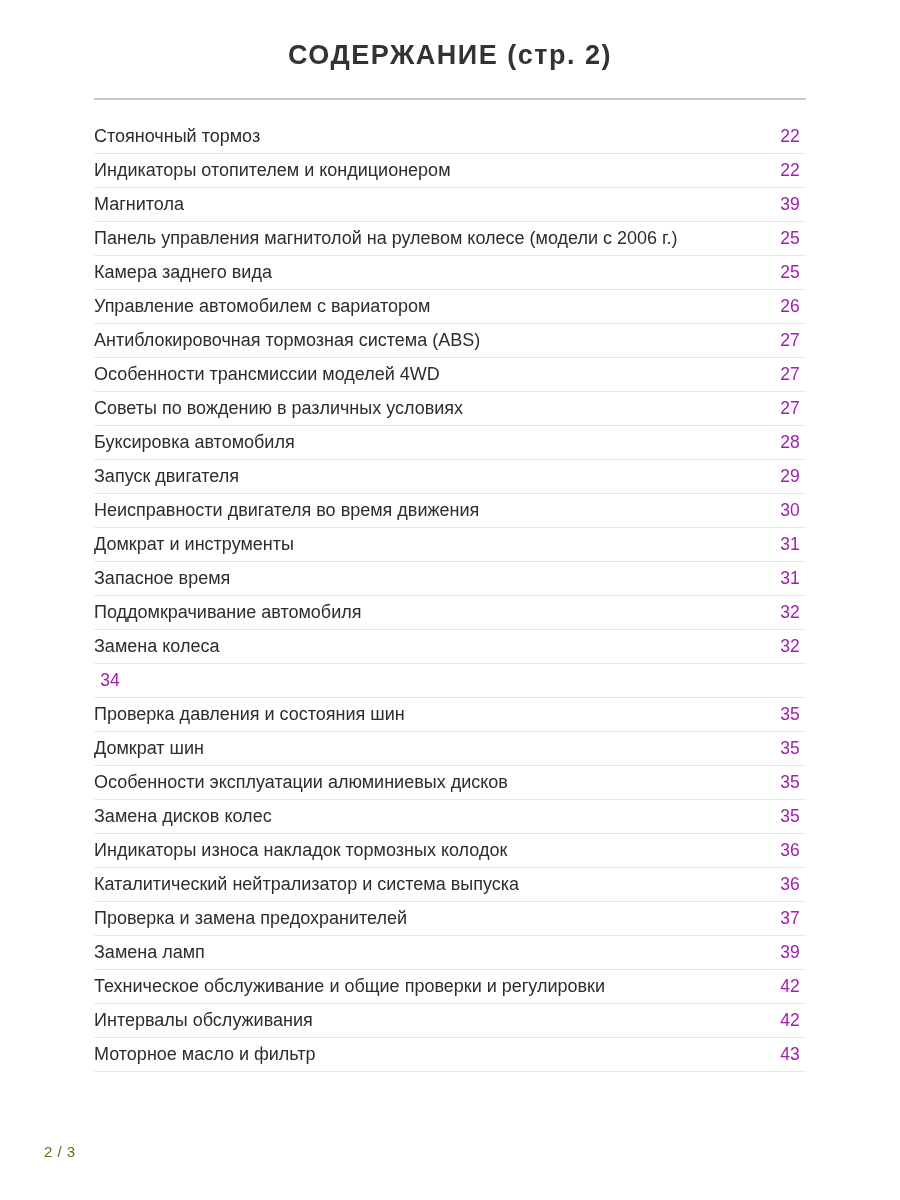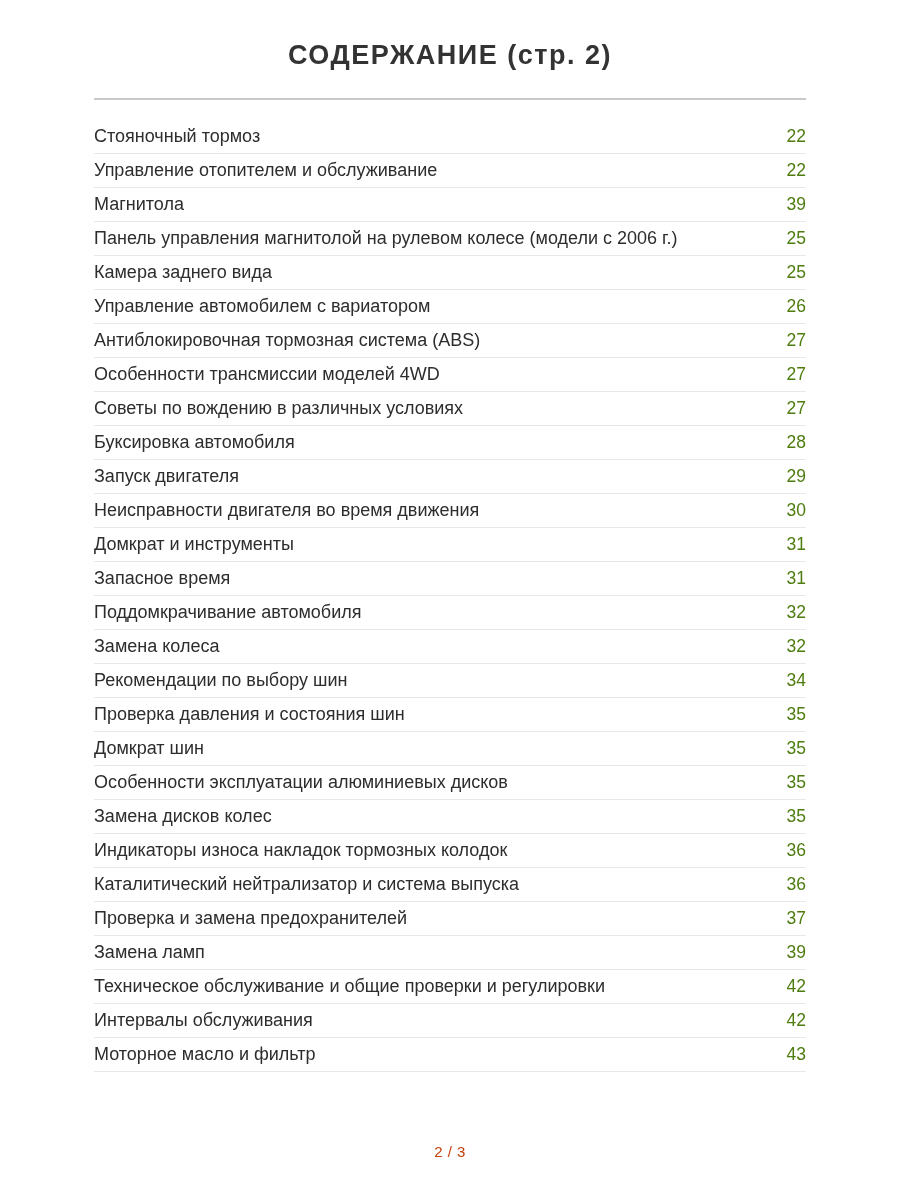--- a/index.html
+++ b/index.html
@@ -46,51 +46,50 @@
   .toc-label {
     flex: 1 1 auto;
     font-size: 18px;
     color: #2d2d2d;
     white-space: nowrap;
     overflow: hidden;
   }
   .toc-page {
     flex: 0 0 auto;
     font-size: 17.5px;
-    color: #4d7c0f;
-    text-align: right;
+    color: #a21caf;
+    text-align: center;
     min-width: 32px;
   }
   .page-footer {
     position: absolute;
     left: 0;
     bottom: 40px;
     width: 100%;
-    text-align: center;
     font-size: 15px;
-    color: #c2410c;
+    color: #4d7c0f;
     letter-spacing: 0.5px;
   }
 </style>
 </head>
 <body>
 
 <div class="page">
   <h1 class="page-title">СОДЕРЖАНИЕ (стр. 2)</h1>
 
   <div class="title-divider"></div>
 
   <div class="toc-list" id="toc-list">
   <div class="toc-row">
     <span class="toc-label">Стояночный тормоз</span>
     <span class="toc-page">22</span>
   </div>
 
   <div class="toc-row">
-    <span class="toc-label">Управление отопителем и обслуживание</span>
+    <span class="toc-label">Индикаторы отопителем и кондиционером</span>
     <span class="toc-page">22</span>
   </div>
 
   <div class="toc-row">
     <span class="toc-label">Магнитола</span>
     <span class="toc-page">39</span>
   </div>
 
   <div class="toc-row">
     <span class="toc-label">Панель управления магнитолой на рулевом колесе (модели с 2006 г.)</span>
@@ -151,21 +150,20 @@
     <span class="toc-label">Поддомкрачивание автомобиля</span>
     <span class="toc-page">32</span>
   </div>
 
   <div class="toc-row">
     <span class="toc-label">Замена колеса</span>
     <span class="toc-page">32</span>
   </div>
 
   <div class="toc-row">
-    <span class="toc-label">Рекомендации по выбору шин</span>
     <span class="toc-page">34</span>
   </div>
 
   <div class="toc-row">
     <span class="toc-label">Проверка давления и состояния шин</span>
     <span class="toc-page">35</span>
   </div>
 
   <div class="toc-row">
     <span class="toc-label">Домкрат шин</span>

